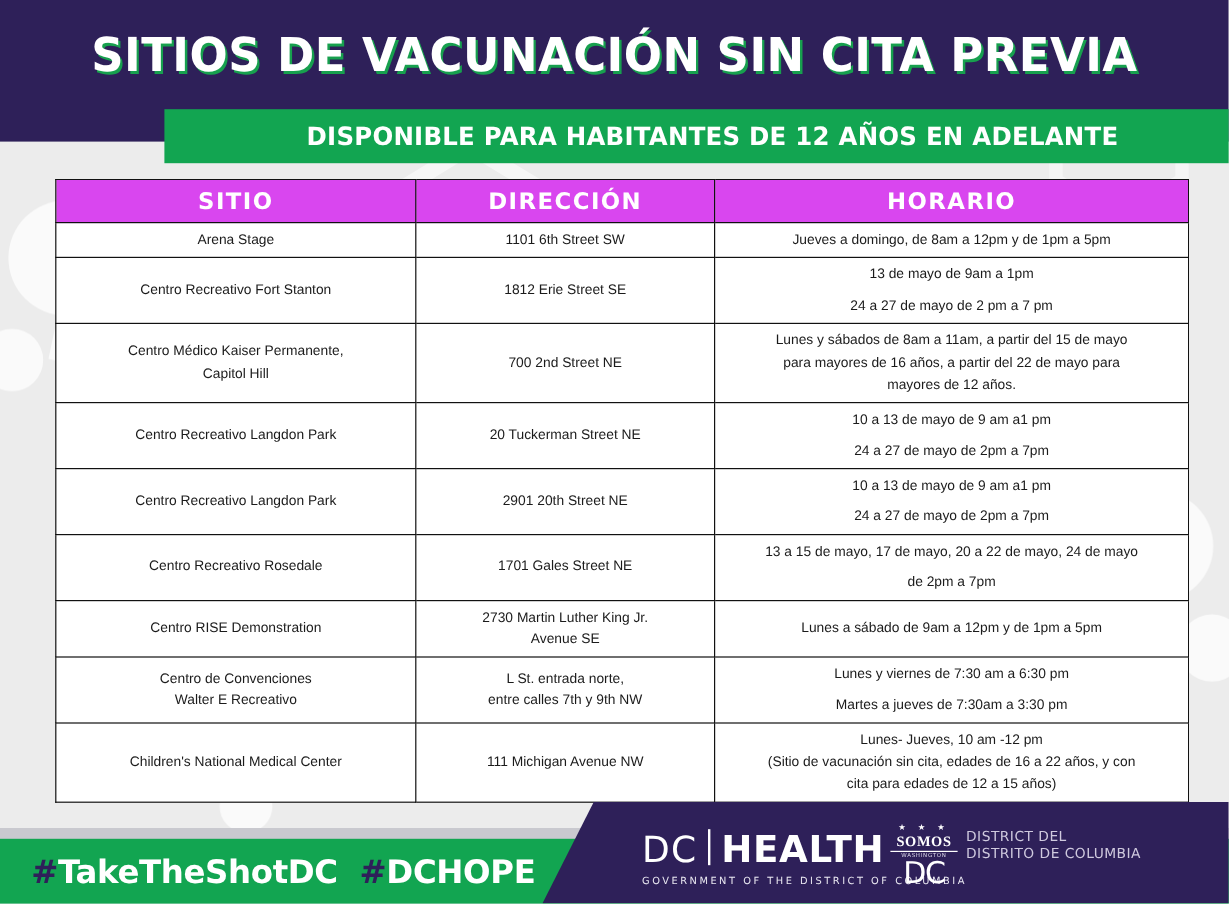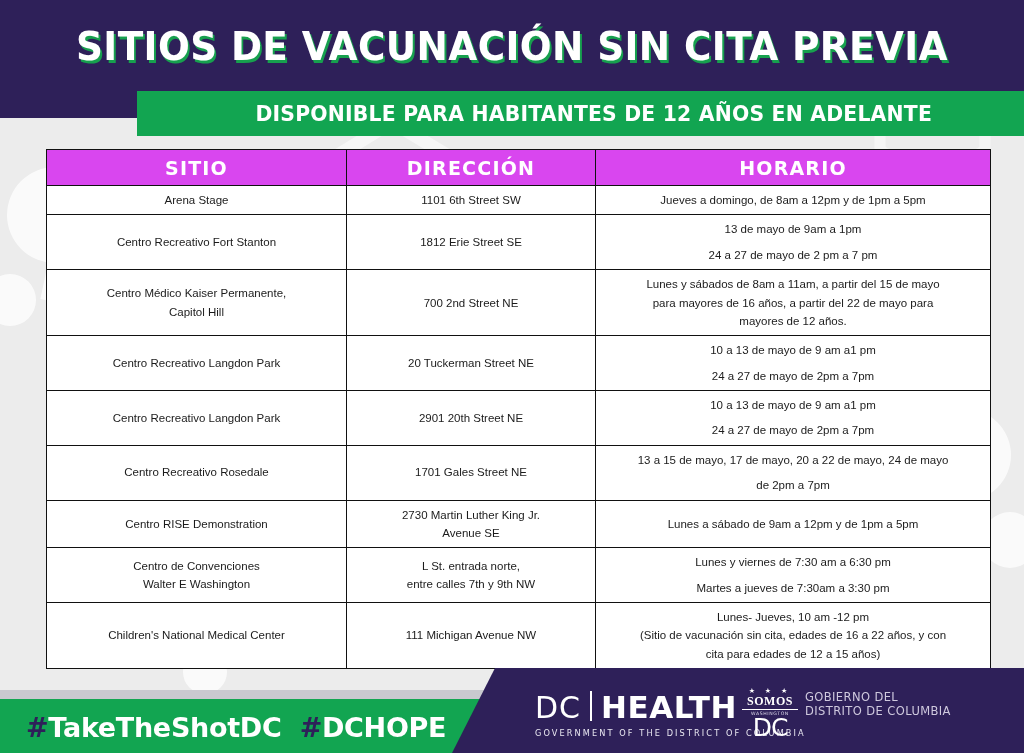--- a/index.html
+++ b/index.html
@@ -418,21 +418,21 @@
               <span class="line">2730 Martin Luther King Jr.</span>
               <span class="line">Avenue SE</span>
             </td>
             <td>
               <span class="line">Lunes a sábado de 9am a 12pm y de 1pm a 5pm</span>
             </td>
           </tr>
           <tr>
             <td class="tight">
               <span class="line">Centro de Convenciones</span>
-              <span class="line">Walter E Washington</span>
+              <span class="line">Walter E Recreativo</span>
             </td>
             <td class="tight">
               <span class="line">L St. entrada norte,</span>
               <span class="line">entre calles 7th y 9th NW</span>
             </td>
             <td>
               <span class="line">Lunes y viernes de 7:30 am a 6:30 pm</span>
               <span class="line">Martes a jueves de 7:30am a 3:30 pm</span>
             </td>
           </tr>
@@ -472,18 +472,18 @@
   </div>
 
   <div class="gob-lockup">
     <div class="somos-mark">
       <div class="somos-stars">★ ★ ★</div>
       <div class="somos-word">SOMOS</div>
       <div class="somos-wash">WASHINGTON</div>
       <div class="somos-dc">DC</div>
     </div>
     <div class="gob-lines">
-      <div class="gob-l1">GOBIERNO DEL</div>
+      <div class="gob-l1">DISTRICT DEL</div>
       <div class="gob-l2">DISTRITO DE COLUMBIA</div>
     </div>
   </div>
 
 </div>
 
 </body></html>

